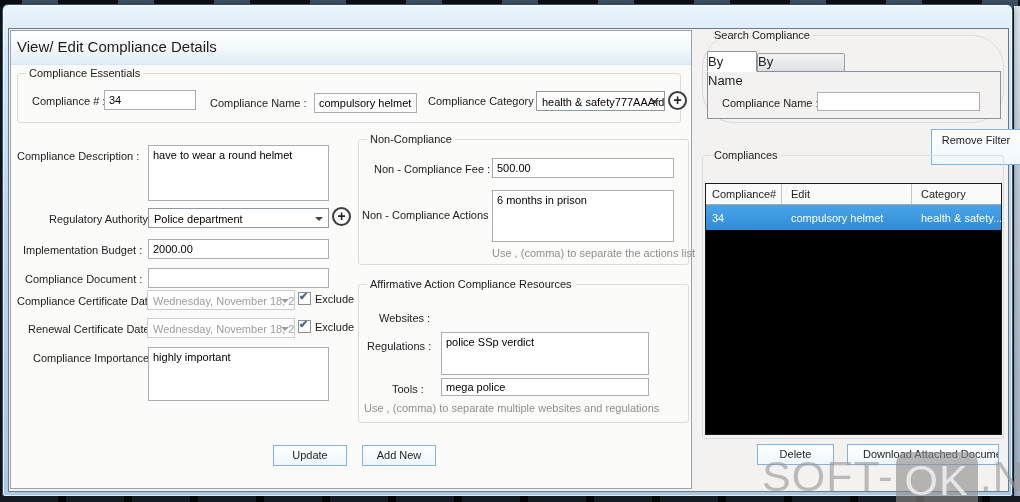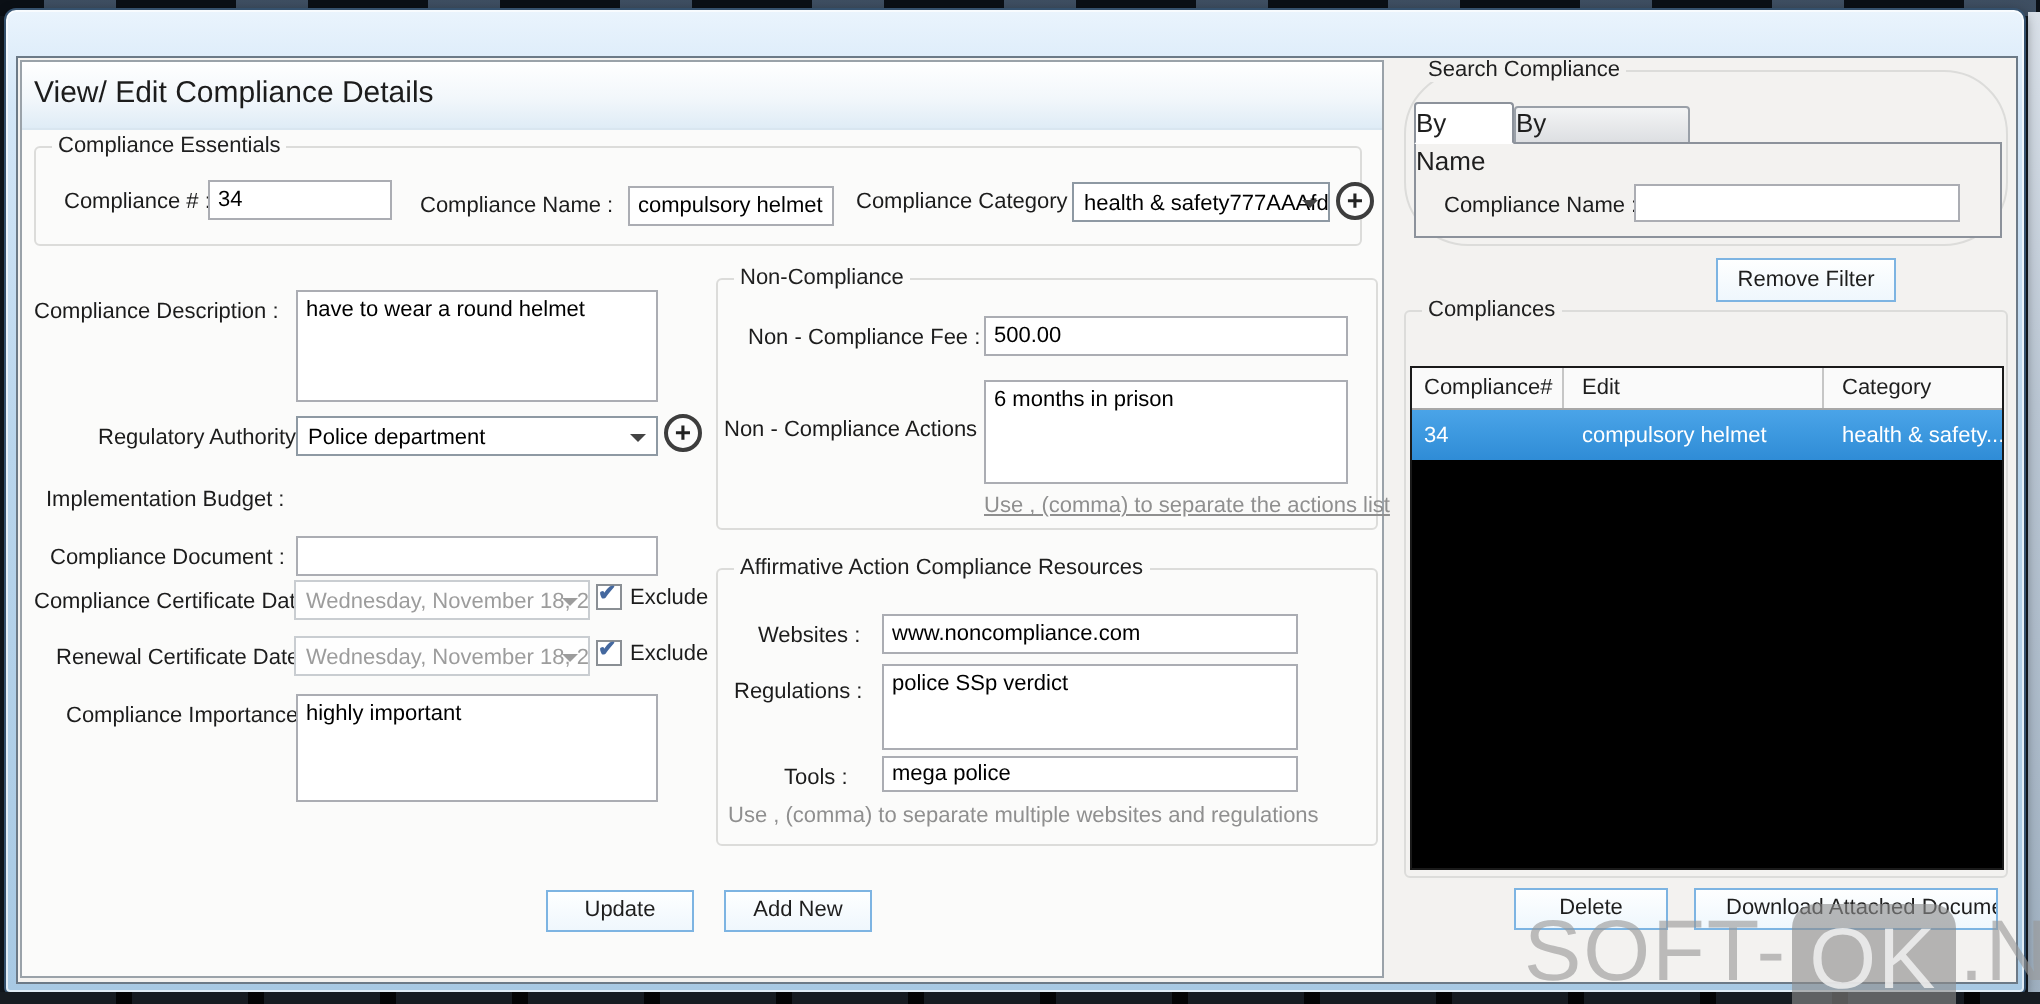--- a/index.html
+++ b/index.html
@@ -121,20 +121,21 @@
       </div>
 
       <span class="lbl" style="left:6px; top:119px;">Compliance Description :</span>
       <textarea class="tb ta" style="left: 137px; top: 114px; width: 181px; height: 56px;">have to wear a round helmet</textarea>
 
       <span class="lbl" style="left:38px; top:182px;">Regulatory Authority :</span>
       <div class="combo" style="left:137px; top:177px; width:181px;"><span>Police department</span><span class="arr"></span></div>
       <div class="plus-btn" style="left:321px; top:176px;">+</div>
 
       <span class="lbl" style="left:12px; top:213px;">Implementation Budget :</span>
+      <input class="tb" style="left: 137px; top: 208px; width: 181px; height: 20px;" value="2000.00">
 
       <span class="lbl" style="left:14px; top:242px;">Compliance Document :</span>
       <input class="tb" style="left: 137px; top: 237px; width: 181px; height: 20px;" value="">
 
       <span class="lbl" style="left:6px; top:264px;">Compliance Certificate Date :</span>
       <div class="combo disabled" style="left:136px; top:259px; width:148px;"><span>Wednesday, November 18, 201</span><span class="arr"></span></div>
       <div class="check" style="left:287px; top:261px;">
           <span class="mark">✔</span>
         </div>
       <span class="lbl" style="left:304px; top:262px;">Exclude</span>
@@ -148,27 +149,26 @@
 
       <span class="lbl" style="left:22px; top:321px;">Compliance Importance :</span>
       <textarea class="tb ta" style="left: 137px; top: 316px; width: 181px; height: 54px;">highly important</textarea>
 
       <div class="group on-white" style="left:347px; top:108px; width:331px; height:126px;">
         <span class="legend">Non-Compliance</span>
         <span class="lbl" style="left:15px; top:23px;">Non - Compliance Fee :</span>
         <input class="tb" style="left: 133px; top: 18px; width: 182px; height: 20px;" value="500.00">
         <span class="lbl" style="left:3px; top:69px;">Non - Compliance Actions :</span>
         <textarea class="tb ta" style="left: 133px; top: 50px; width: 182px; height: 52px;">6 months in prison</textarea>
-        <span class="hint" style="left:133px; top:107px;text-decoration:underline;">Use , (comma) to separate the actions list</span>
+        <span class="hint" style="left:133px; top:107px;">Use , (comma) to separate the actions list</span>
       </div>
 
       <div class="group on-white" style="left:347px; top:253px; width:331px; height:139px;">
         <span class="legend">Affirmative Action Compliance Resources</span>
         <span class="lbl" style="left:20px; top:27px;">Websites :</span>
-        <input class="tb" style="left: 82px; top: 22px; width: 208px; height: 20px;" value="www.noncompliance.com">
         <span class="lbl" style="left:8px; top:55px;">Regulations :</span>
         <textarea class="tb ta" style="left: 82px; top: 47px; width: 208px; height: 43px;">police SSp verdict</textarea>
         <span class="lbl" style="left:33px; top:98px;">Tools :</span>
         <input class="tb" style="left: 82px; top: 93px; width: 208px; height: 18px;" value="mega police">
         <span class="hint" style="left:5px; top:117px;">Use , (comma) to separate multiple websites and regulations</span>
       </div>
 
       <div class="btn" style="left:262px; top:414px; width:74px; height:21px;">Update</div>
       <div class="btn" style="left:351px; top:414px; width:74px; height:21px;">Add New</div>
     </div>
@@ -176,21 +176,21 @@
     <div class="group on-gray" style="left:693px; top:6px; width:302px; height:88px;border-radius:32px;">
       <span class="legend">Search Compliance</span>
       <div class="tab active" style="left:4px; top:15px; width:50px; height:21px;">By Name</div>
       <div class="tab inactive" style="left:54px; top:17px; width:88px; height:19px;">By Compliance#</div>
       <div class="tabpage" style="left:4px; top:35px; width:294px; height:48px;">
         <span class="lbl" style="left:14px; top:25px;">Compliance Name :</span>
         <input class="tb" style="left: 109px; top: 20px; width: 163px; height: 19px;" value="">
       </div>
     </div>
 
-    <div class="btn" style="left:849px; top:100px; width:90px; height:22px; line-height:20px;text-align:center;">Remove Filter</div>
+    <div class="btn" style="left:922px; top:100px; width:90px; height:36px; line-height:20px;text-align:center;">Remove Filter</div>
 
     <div class="group on-gray" style="left:693px; top:126px; width:302px; height:284px;">
       <span class="legend">Compliances</span>
       <div class="grid" style="left:2px; top:27px; width:297px; height:252px;">
         <div class="grid-header">
           <div class="gh-cell" style="width:76px;">Compliance#</div>
           <div class="gh-cell" style="width:130px; padding-left:9px;">Edit</div>
           <div class="gh-cell" style="flex:1; padding-left:9px; border-right:none;">Category</div>
         </div>
         <div class="grid-row">

